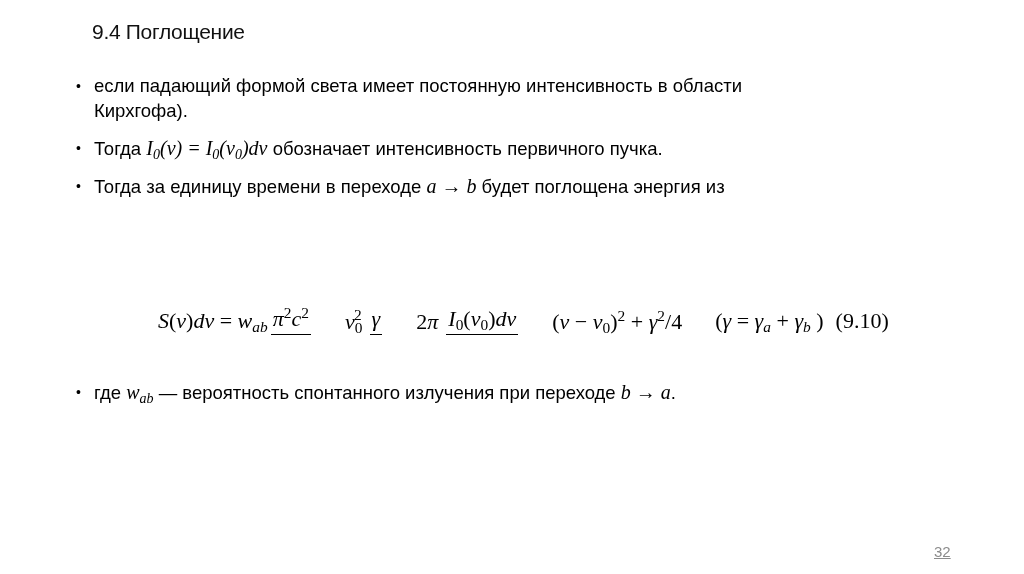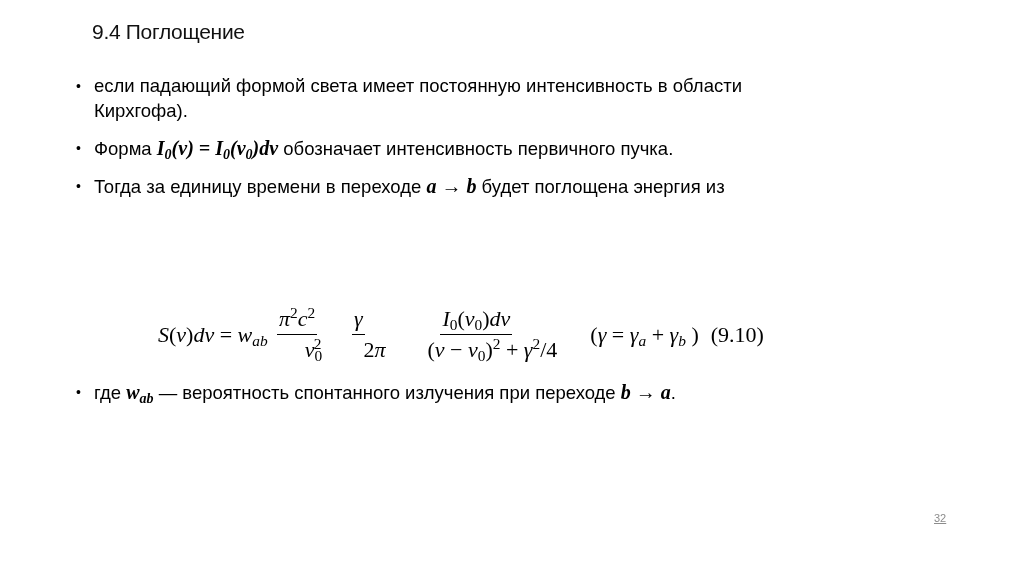--- a/index.html
+++ b/index.html
@@ -7,51 +7,51 @@
     width: 1024px; height: 574px; background: #ffffff; position: relative; overflow: hidden;
     font-family: "Liberation Sans", "DejaVu Sans", sans-serif; color: #000;
   }
   .slide-title {
     position: absolute; left: 76px; top: 20px; font-size: 21px; letter-spacing: -0.3px; color: #111; margin-left: 16px;
   }
   .bullets { position: absolute; left: 76px; top: 74px; width: 800px; font-size: 18.5px; line-height: 24.8px; }
   .bullet { position: relative; padding-left: 18px; }
   .bullet .dot { position: absolute; left: 0; top: 0; font-size: 14px; }
   .line { white-space: nowrap; }
-  .math { font-family: "Liberation Serif", "DejaVu Serif", serif; font-style: italic; font-size: 20px; font-weight: bold; }
+  .math { font-family: "Liberation Serif", "DejaVu Serif", serif; font-style: italic; font-size: 20px; }
   .mathr { font-family: "Liberation Serif", "DejaVu Serif", serif; font-size: 20px; }
   sub { font-size: 0.7em; vertical-align: -0.25em; line-height: 0; }
   sup { font-size: 0.7em; vertical-align: 0.55em; line-height: 0; }
   .formula {
     position: absolute; left: 158px; top: 306px; display: flex; align-items: center;
     font-family: "Liberation Serif", "DejaVu Serif", serif; font-size: 22px;
   }
-  .frac { display: inline-flex; flex-direction: column; align-items: center; margin: 0 3px; }
+  .frac { display: inline-flex; align-items: center; margin: 0 3px; }
   .frac .num { padding: 0 2px 2px; border-bottom: 1.3px solid #000; white-space: nowrap; }
   .frac .den { padding: 2px 2px 0; white-space: nowrap; margin-left: 32px; }
   .it { font-style: italic; }
   .gap { display: inline-block; width: 28px; }
-  .page-num { position: absolute; left: 934px; top: 512px; font-size: 11px; color: #8c8c8c; text-decoration: underline; }
+  .page-num { position: absolute; left: 934px; top: 543px; font-size: 15px; color: #8c8c8c; text-decoration: underline; }
 </style>
 </head>
 <body>
 
 <div class="slide-title">9.4 Поглощение</div>
 
 <div class="bullets">
   <div class="bullet">
     <span class="dot">•</span>
     <div class="line">если падающий формой света имеет постоянную интенсивность в области</div>
     <div class="line">Кирхгофа).</div>
   </div>
 
   <div class="bullet" style="margin-top:12px">
     <span class="dot">•</span>
     <div class="line">
-      <span>Форма</span>
+      <span>Тогда</span>
       <span class="math"><i>I</i><sub>0</sub><span class="mathr">(</span>ν<span class="mathr">) = </span><i>I</i><sub>0</sub><span class="mathr">(</span>ν<sub>0</sub><span class="mathr">)</span><i>d</i>ν</span>
       <span>обозначает интенсивность первичного пучка.</span>
     </div>
   </div>
 
   <div class="bullet" style="margin-top:13px">
     <span class="dot">•</span>
     <div class="line">
       <span>Тогда за единицу времени в переходе</span>
       <span class="math">a <span class="mathr">→</span> b</span>

